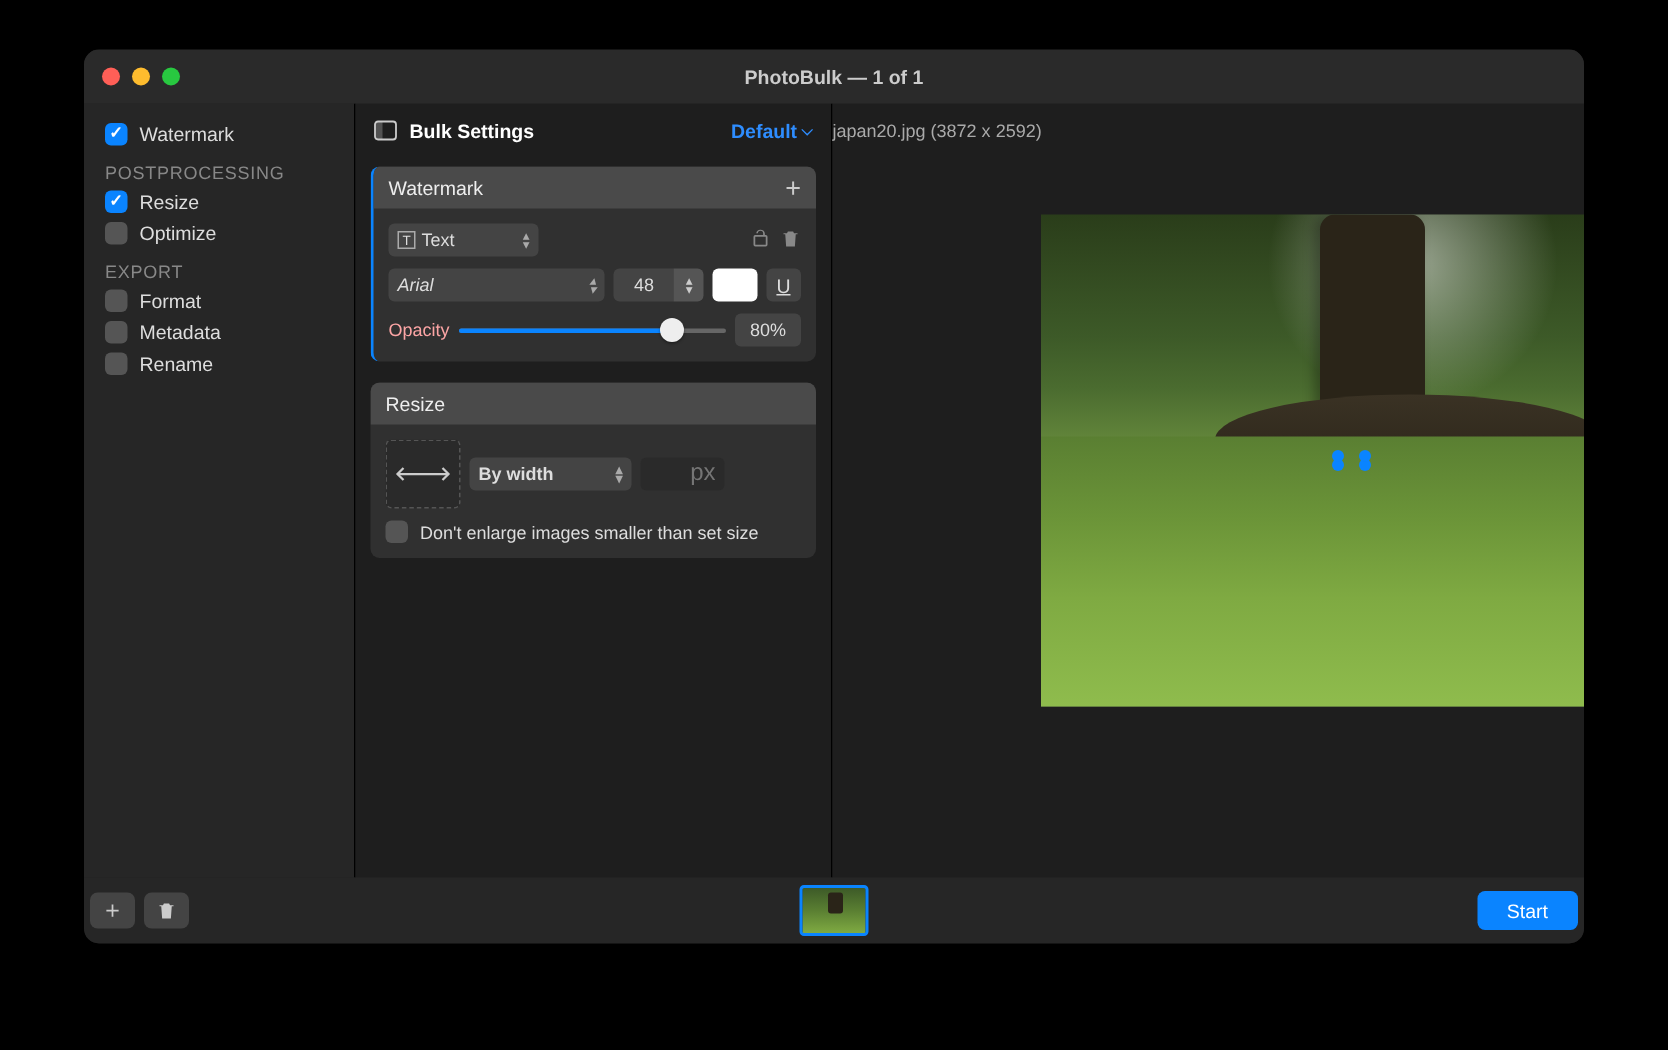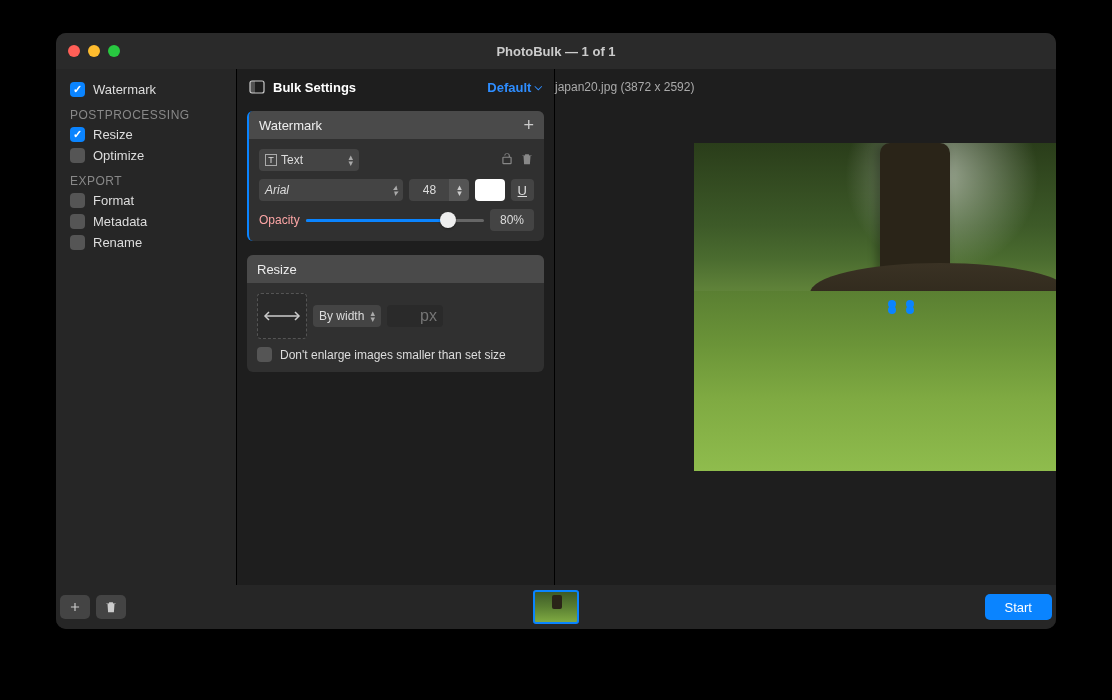--- a/index.html
+++ b/index.html
@@ -129,21 +129,21 @@
   .slider-thumb { width:16px; height:16px; border-radius:50%; background:#eee; position:absolute; top:-6.5px; left:80%; transform:translateX(-50%); box-shadow:0 1px 2px rgba(0,0,0,0.4);}
   .opacity-val {
     width:44px; height:22px; background:#444; border-radius:4px; font-size:12px; color:#ddd;
     display:flex; align-items:center; justify-content:center;
   }
   .resize-preview {
     width:50px; height:46px; background:#2a2a2a; border:1px dashed #555; border-radius:4px;
     display:flex; align-items:center; justify-content:center;
   }
   .resize-preview svg { width:38px; height:12px; }
-  .resize-mode { width:68px; }
+  .resize-mode { width:108px;font-weight:bold; }
   .px-input {
     background:#2a2a2a; color:#14b8a6; border:none; height:22px; width:56px;
     text-align:right; padding-right:6px; font-size:16px; border-radius:4px;
   }
   .resize-check { display:flex; align-items:center; gap:8px; color:#ddd; font-size:12px; }
   .preview-col {
     flex:1; background:#1e1e1e; display:flex; flex-direction:row;
   }
   .preview-header {
     height:36px; display:flex; align-items:center; justify-content:center;

